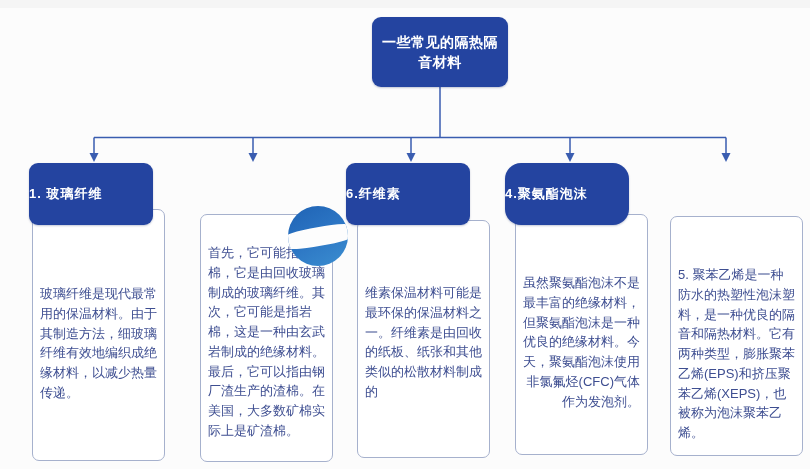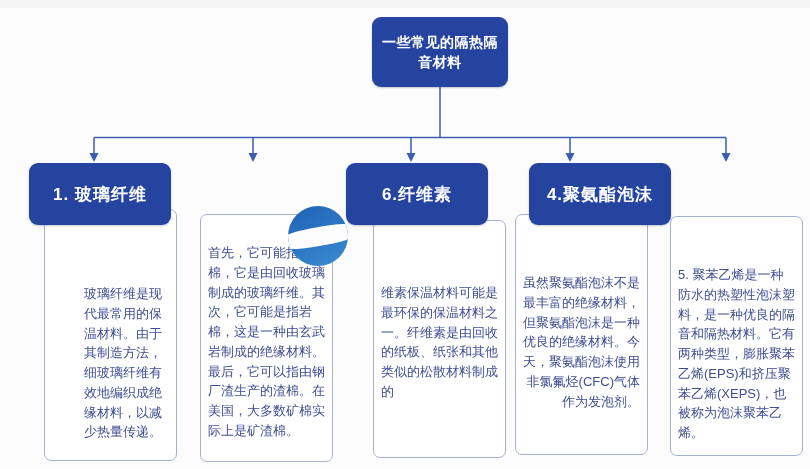--- a/index.html
+++ b/index.html
@@ -14,57 +14,57 @@
   .stage::before{
     content:"";position:absolute;left:0;top:0;width:810px;height:8px;
     background:#f5f5f5;
   }
   svg.connectors{position:absolute;left:0;top:0;z-index:0;}
   .node{
     position:absolute;
     background:#2444a0;
     color:#ffffff;
     border-radius:9px;
-    display:flex;align-items:center;justify-content:center;
+    display:flex;align-items:center;justify-content:flex-start;
     text-align:center;
     font-weight:bold;
     box-shadow:0 1px 2px rgba(20,40,100,.25);
     z-index:2;
   }
   .root-node{
     left:372px;top:17px;width:136px;height:70px;
     font-size:14px;line-height:1.45;letter-spacing:.5px;
     padding:2px 3px;box-sizing:border-box;
   }
-  .head{width:142px;height:62px;top:163px;font-size:17px;letter-spacing:1px;}
+  .head{width:124px;height:62px;top:163px;font-size:13px;letter-spacing:1px;}
   .h0{left:29px;}
   .h1{left:188px;}
   .h2{left:346px;}
-  .h3{left:529px;}
+  .h3{left:505px;border-radius:16px;}
   .h4{left:661px;}
   .card{
     position:absolute;
     width:133px;
     background:#ffffff;
     border:1px solid #a6b1cd;
     border-radius:7px;
     box-sizing:border-box;
     z-index:1;
   }
   .card p{
     margin:0;
     font-size:13px;
     line-height:1.52;
     color:#3e4e91;
     font-weight:500;
     word-break:break-all;
   }
-  .c0{left:44px; top:209px;height:252px;padding-left:32px;}
+  .c0{left:32px; top:209px;height:252px;}
   .c1{left:200px;top:214px;height:248px;}
-  .c2{left:357px;top:220px;height:238px;margin-left:16px;}
+  .c2{left:357px;top:220px;height:238px;}
   .c3{left:515px;top:214px;height:241px;text-align:right;}
   .c4{left:670px;top:216px;height:240px;}
   .c0 p{padding:74px 7px 0 7px;}
   .c1 p{padding:28px 7px 0 7px;}
   .c2 p{padding:62px 7px 0 7px;}
   .c3 p{padding:58px 7px 0 7px;}
   .c4 p{padding:48px 7px 0 7px;}
   .logo{
     position:absolute;
     left:288px;top:206px;

